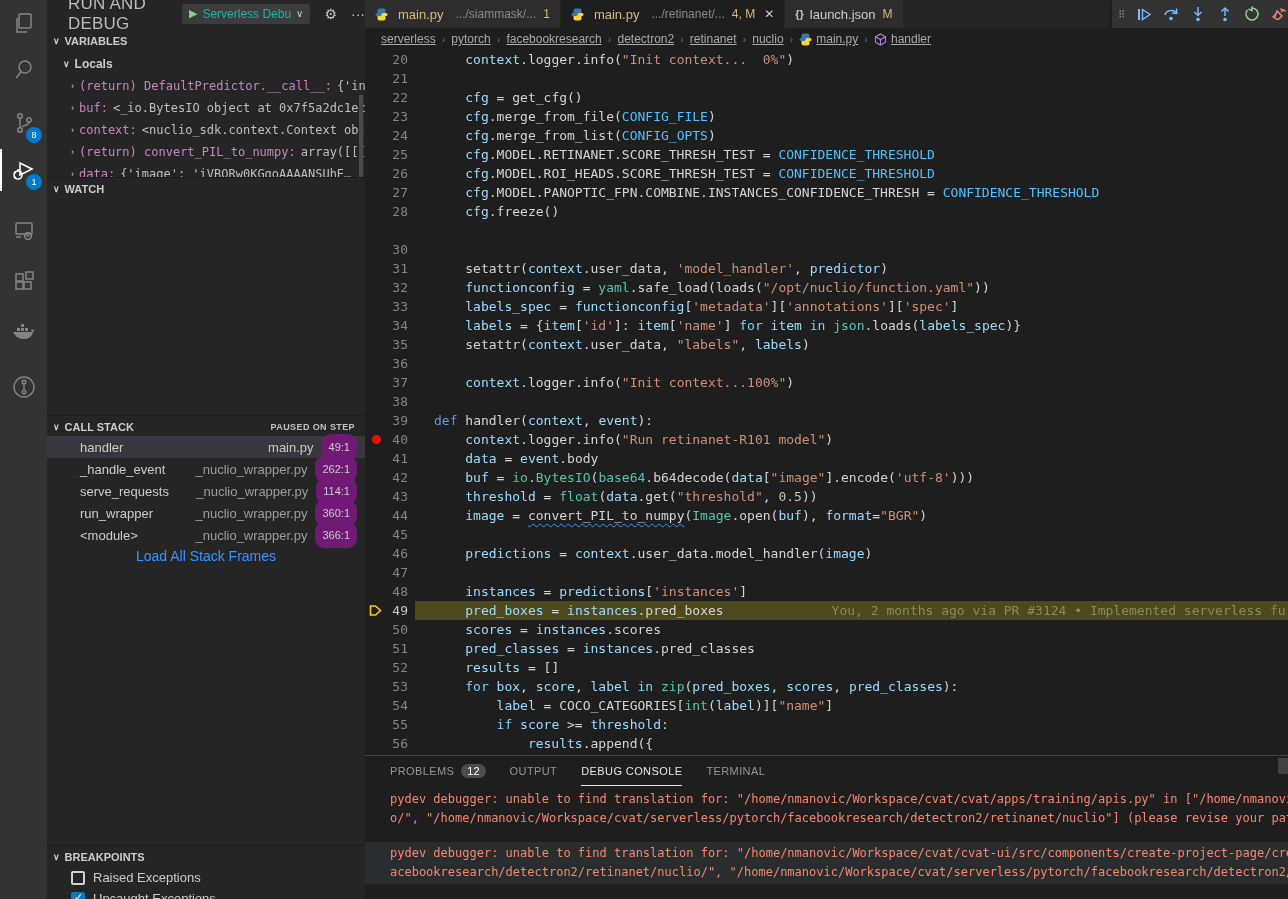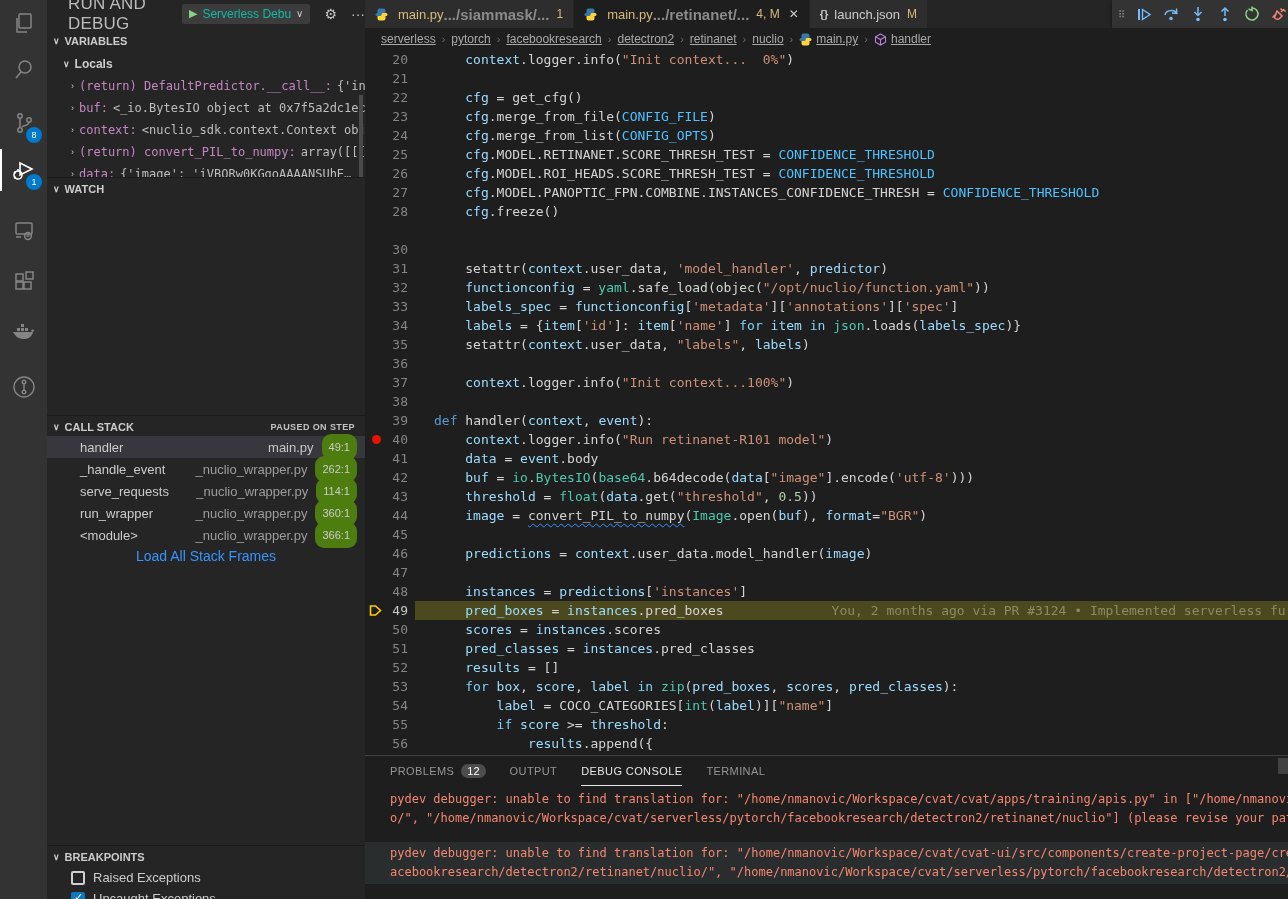--- a/index.html
+++ b/index.html
@@ -36,40 +36,40 @@
   .vval { color:#bfbfbf; margin-left:5px; }
 
   .sb-scroll { position:absolute; left:312px; top:95px; width:4px; height:82px; background:#4a4a4a; }
 
   .cs-rows { position:absolute; top:436px; left:0; width:100%; }
   .cs-row { height:22px; display:flex; align-items:center; padding:0 8px 0 33px; font-size:13px; cursor:pointer; }
   .cs-row.sel { background:#37373d; }
   .cs-fn { color:#cccccc; white-space:nowrap; }
   .cs-file { color:#9d9d9d; margin-left:auto; margin-right:8px; white-space:nowrap; }
   .cs-row.sel .cs-file { color:#c8c8c8; }
-  .cs-badge { background:#4d7c0f; color:#cccccc; border-radius:9px; font-size:11px; padding:7px 7px; }
+  .cs-badge { background:#701a75; color:#cccccc; border-radius:9px; font-size:11px; padding:7px 7px; }
   .cs-link { position:absolute; top:545px; left:0; width:100%; height:22px; text-align:center; font-size:14px; color:#3794ff; line-height:22px; cursor:pointer; }
   .paused { margin-left:auto; margin-right:10px; font-size:9px; font-weight:bold; color:#c3c3c3; letter-spacing:.4px; }
 
   .bp-rows { position:absolute; top:867px; left:0; width:100%; }
   .bp-row { height:21px; display:flex; align-items:center; padding-left:24px; font-size:13px; color:#cccccc; cursor:pointer; }
   .bp-box { width:14px; height:14px; border:2px solid #d0d0d0; border-radius:2px; margin-right:8px; background:transparent; }
   .bp-box.checked { background:#1177bb; border-color:#1177bb; position:relative; }
   .bp-box.checked::after { content:"✓"; position:absolute; left:1px; top:-3px; color:#fff; font-size:11px; }
 
   .hline { position:absolute; left:0; width:100%; height:1px; background:#1b1b1c; }
 
   
   .main { position:absolute; left:365px; top:0; width:923px; height:899px; background:#1e1e1e; }
   .tabbar { position:absolute; left:0; top:0; width:100%; height:28px; background:#252526; display:flex; }
   .tab { height:28px; display:flex; align-items:center; padding:0 10px; background:#2d2d2d; border-right:1px solid #252526; font-size:13px; cursor:pointer; white-space:nowrap; }
   .tab.active { background:#1e1e1e; }
   .tab .tname { margin-left:6px; color:#cccccc; }
   .tab .tname.gold { color:#d7ba7d; }
-  .tab .tdesc { margin-left:0; font-size:15px; color:#8a8a8a;font-weight:bold; }
+  .tab .tdesc { margin-left:12px; font-size:12px; color:#8a8a8a; }
   .tab .tbadge { margin-left:7px; font-size:12px; color:#d7ba7d; }
   .tab .tclose { margin-left:9px; color:#cccccc; font-size:12px; cursor:pointer; }
   .json-icon { color:#c5c5c5; font-size:11px; font-weight:bold; }
 
   .debug-toolbar { position:absolute; left:747px; top:0; height:28px; width:180px; background:#333333; box-shadow:0 1px 4px rgba(0,0,0,.5); display:flex; align-items:center; padding-left:6px; gap:9px; }
   .dt-btn { width:18px; height:18px; display:flex; align-items:center; justify-content:center; cursor:pointer; }
   .grip { color:#8a8a8a; font-size:10px; letter-spacing:1px; cursor:grab; }
 
   .breadcrumbs { position:absolute; left:0; top:28px; width:100%; height:22px; display:flex; align-items:center; padding-left:16px; font-size:12px; color:#a9a9a9; background:#1e1e1e; }
   .bc-item { display:flex; align-items:center; cursor:pointer;text-decoration:underline; }
@@ -415,21 +415,21 @@
         <div class="cl" style="top: 19px;"><div class="num">21</div><span class="codetext"><span class="ind"></span></span></div>
         <div class="cl" style="top: 38px;"><div class="num">22</div><span class="codetext"><span class="ind"></span><span class="c-v">cfg</span><span class="c-p"> = get_cfg()</span></span></div>
         <div class="cl" style="top: 57px;"><div class="num">23</div><span class="codetext"><span class="ind"></span><span class="c-v">cfg</span><span class="c-p">.merge_from_file(</span><span class="c-o">CONFIG_FILE</span><span class="c-p">)</span></span></div>
         <div class="cl" style="top: 76px;"><div class="num">24</div><span class="codetext"><span class="ind"></span><span class="c-v">cfg</span><span class="c-p">.merge_from_list(</span><span class="c-o">CONFIG_OPTS</span><span class="c-p">)</span></span></div>
         <div class="cl" style="top: 95px;"><div class="num">25</div><span class="codetext"><span class="ind"></span><span class="c-v">cfg</span><span class="c-p">.MODEL.RETINANET.SCORE_THRESH_TEST = </span><span class="c-o">CONFIDENCE_THRESHOLD</span></span></div>
         <div class="cl" style="top: 114px;"><div class="num">26</div><span class="codetext"><span class="ind"></span><span class="c-v">cfg</span><span class="c-p">.MODEL.ROI_HEADS.SCORE_THRESH_TEST = </span><span class="c-o">CONFIDENCE_THRESHOLD</span></span></div>
         <div class="cl" style="top: 133px;"><div class="num">27</div><span class="codetext"><span class="ind"></span><span class="c-v">cfg</span><span class="c-p">.MODEL.PANOPTIC_FPN.COMBINE.INSTANCES_CONFIDENCE_THRESH = </span><span class="c-o">CONFIDENCE_THRESHOLD</span></span></div>
         <div class="cl" style="top: 152px;"><div class="num">28</div><span class="codetext"><span class="ind"></span><span class="c-v">cfg</span><span class="c-p">.freeze()</span></span></div>
         <div class="cl" style="top: 190px;"><div class="num">30</div><span class="codetext"><span class="ind"></span></span></div>
         <div class="cl" style="top: 209px;"><div class="num">31</div><span class="codetext"><span class="ind"></span><span class="c-p">setattr(</span><span class="c-v">context</span><span class="c-p">.user_data, </span><span class="c-s">'model_handler'</span><span class="c-p">, </span><span class="c-v">predictor</span><span class="c-p">)</span></span></div>
-        <div class="cl" style="top: 228px;"><div class="num">32</div><span class="codetext"><span class="ind"></span><span class="c-v">functionconfig</span><span class="c-p"> = </span><span class="c-t">yaml</span><span class="c-p">.safe_load(objec(</span><span class="c-s">"/opt/nuclio/function.yaml"</span><span class="c-p">))</span></span></div>
+        <div class="cl" style="top: 228px;"><div class="num">32</div><span class="codetext"><span class="ind"></span><span class="c-v">functionconfig</span><span class="c-p"> = </span><span class="c-t">yaml</span><span class="c-p">.safe_load(loads(</span><span class="c-s">"/opt/nuclio/function.yaml"</span><span class="c-p">))</span></span></div>
         <div class="cl" style="top: 247px;"><div class="num">33</div><span class="codetext"><span class="ind"></span><span class="c-v">labels_spec</span><span class="c-p"> = </span><span class="c-v">functionconfig</span><span class="c-p">[</span><span class="c-s">'metadata'</span><span class="c-p">][</span><span class="c-s">'annotations'</span><span class="c-p">][</span><span class="c-s">'spec'</span><span class="c-p">]</span></span></div>
         <div class="cl" style="top: 266px;"><div class="num">34</div><span class="codetext"><span class="ind"></span><span class="c-v">labels</span><span class="c-p"> = {</span><span class="c-v">item</span><span class="c-p">[</span><span class="c-s">'id'</span><span class="c-p">]: </span><span class="c-v">item</span><span class="c-p">[</span><span class="c-s">'name'</span><span class="c-p">] </span><span class="c-c">for</span><span class="c-p"> </span><span class="c-v">item</span><span class="c-p"> </span><span class="c-c">in</span><span class="c-p"> </span><span class="c-t">json</span><span class="c-p">.loads(</span><span class="c-v">labels_spec</span><span class="c-p">)}</span></span></div>
         <div class="cl" style="top: 285px;"><div class="num">35</div><span class="codetext"><span class="ind"></span><span class="c-p">setattr(</span><span class="c-v">context</span><span class="c-p">.user_data, </span><span class="c-s">"labels"</span><span class="c-p">, </span><span class="c-v">labels</span><span class="c-p">)</span></span></div>
         <div class="cl" style="top: 304px;"><div class="num">36</div><span class="codetext"><span class="ind"></span></span></div>
         <div class="cl" style="top: 323px;"><div class="num">37</div><span class="codetext"><span class="ind"></span><span class="c-v">context</span><span class="c-p">.logger.info(</span><span class="c-s">"Init context...100%"</span><span class="c-p">)</span></span></div>
         <div class="cl" style="top: 342px;"><div class="num">38</div><span class="codetext"></span></div>
         <div class="cl" style="top: 361px;"><div class="num">39</div><span class="codetext"><span class="c-k">def</span><span class="c-p"> handler(</span><span class="c-v">context</span><span class="c-p">, </span><span class="c-v">event</span><span class="c-p">):</span></span></div>
         <div class="cl" style="top: 380px;"><div class="bp-dot"></div><div class="num">40</div><span class="codetext"><span class="ind"></span><span class="c-v">context</span><span class="c-p">.logger.info(</span><span class="c-s">"Run retinanet-R101 model"</span><span class="c-p">)</span></span></div>
         <div class="cl" style="top: 399px;"><div class="num">41</div><span class="codetext"><span class="ind"></span><span class="c-v">data</span><span class="c-p"> = </span><span class="c-v">event</span><span class="c-p">.body</span></span></div>
         <div class="cl" style="top: 418px;"><div class="num">42</div><span class="codetext"><span class="ind"></span><span class="c-v">buf</span><span class="c-p"> = </span><span class="c-t">io</span><span class="c-p">.</span><span class="c-t">BytesIO</span><span class="c-p">(</span><span class="c-t">base64</span><span class="c-p">.b64decode(</span><span class="c-v">data</span><span class="c-p">[</span><span class="c-s">"image"</span><span class="c-p">].encode(</span><span class="c-s">'utf-8'</span><span class="c-p">)))</span></span></div>

